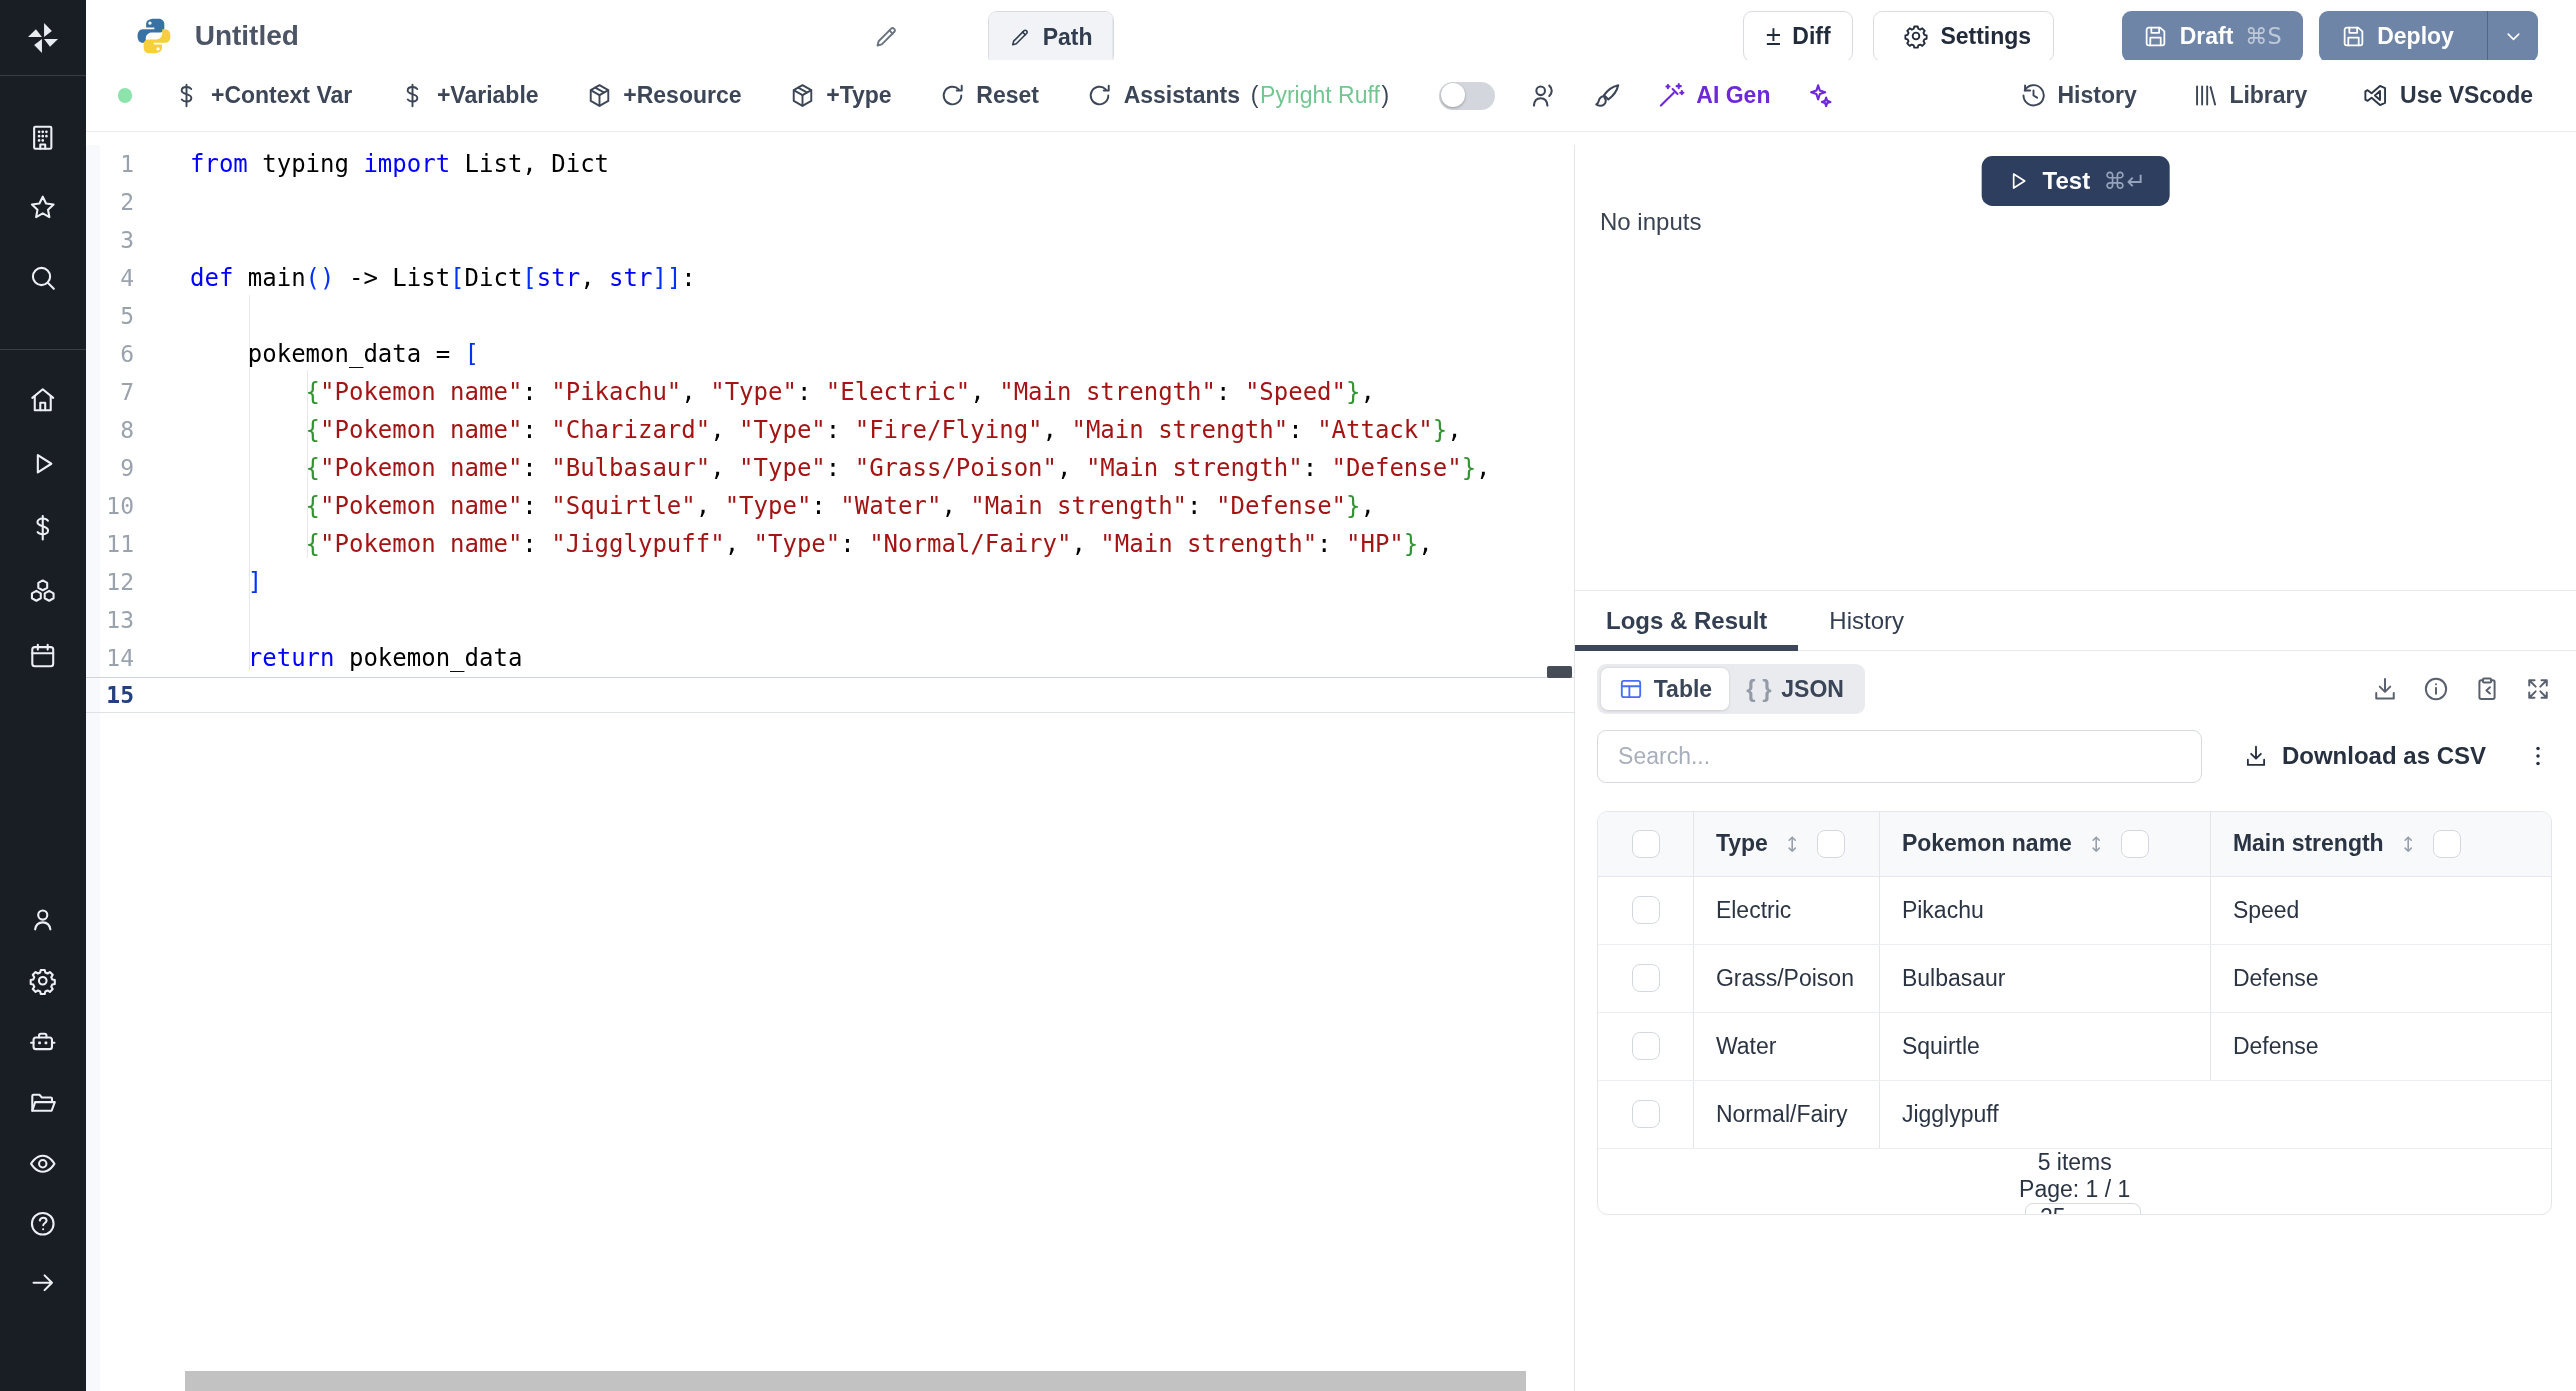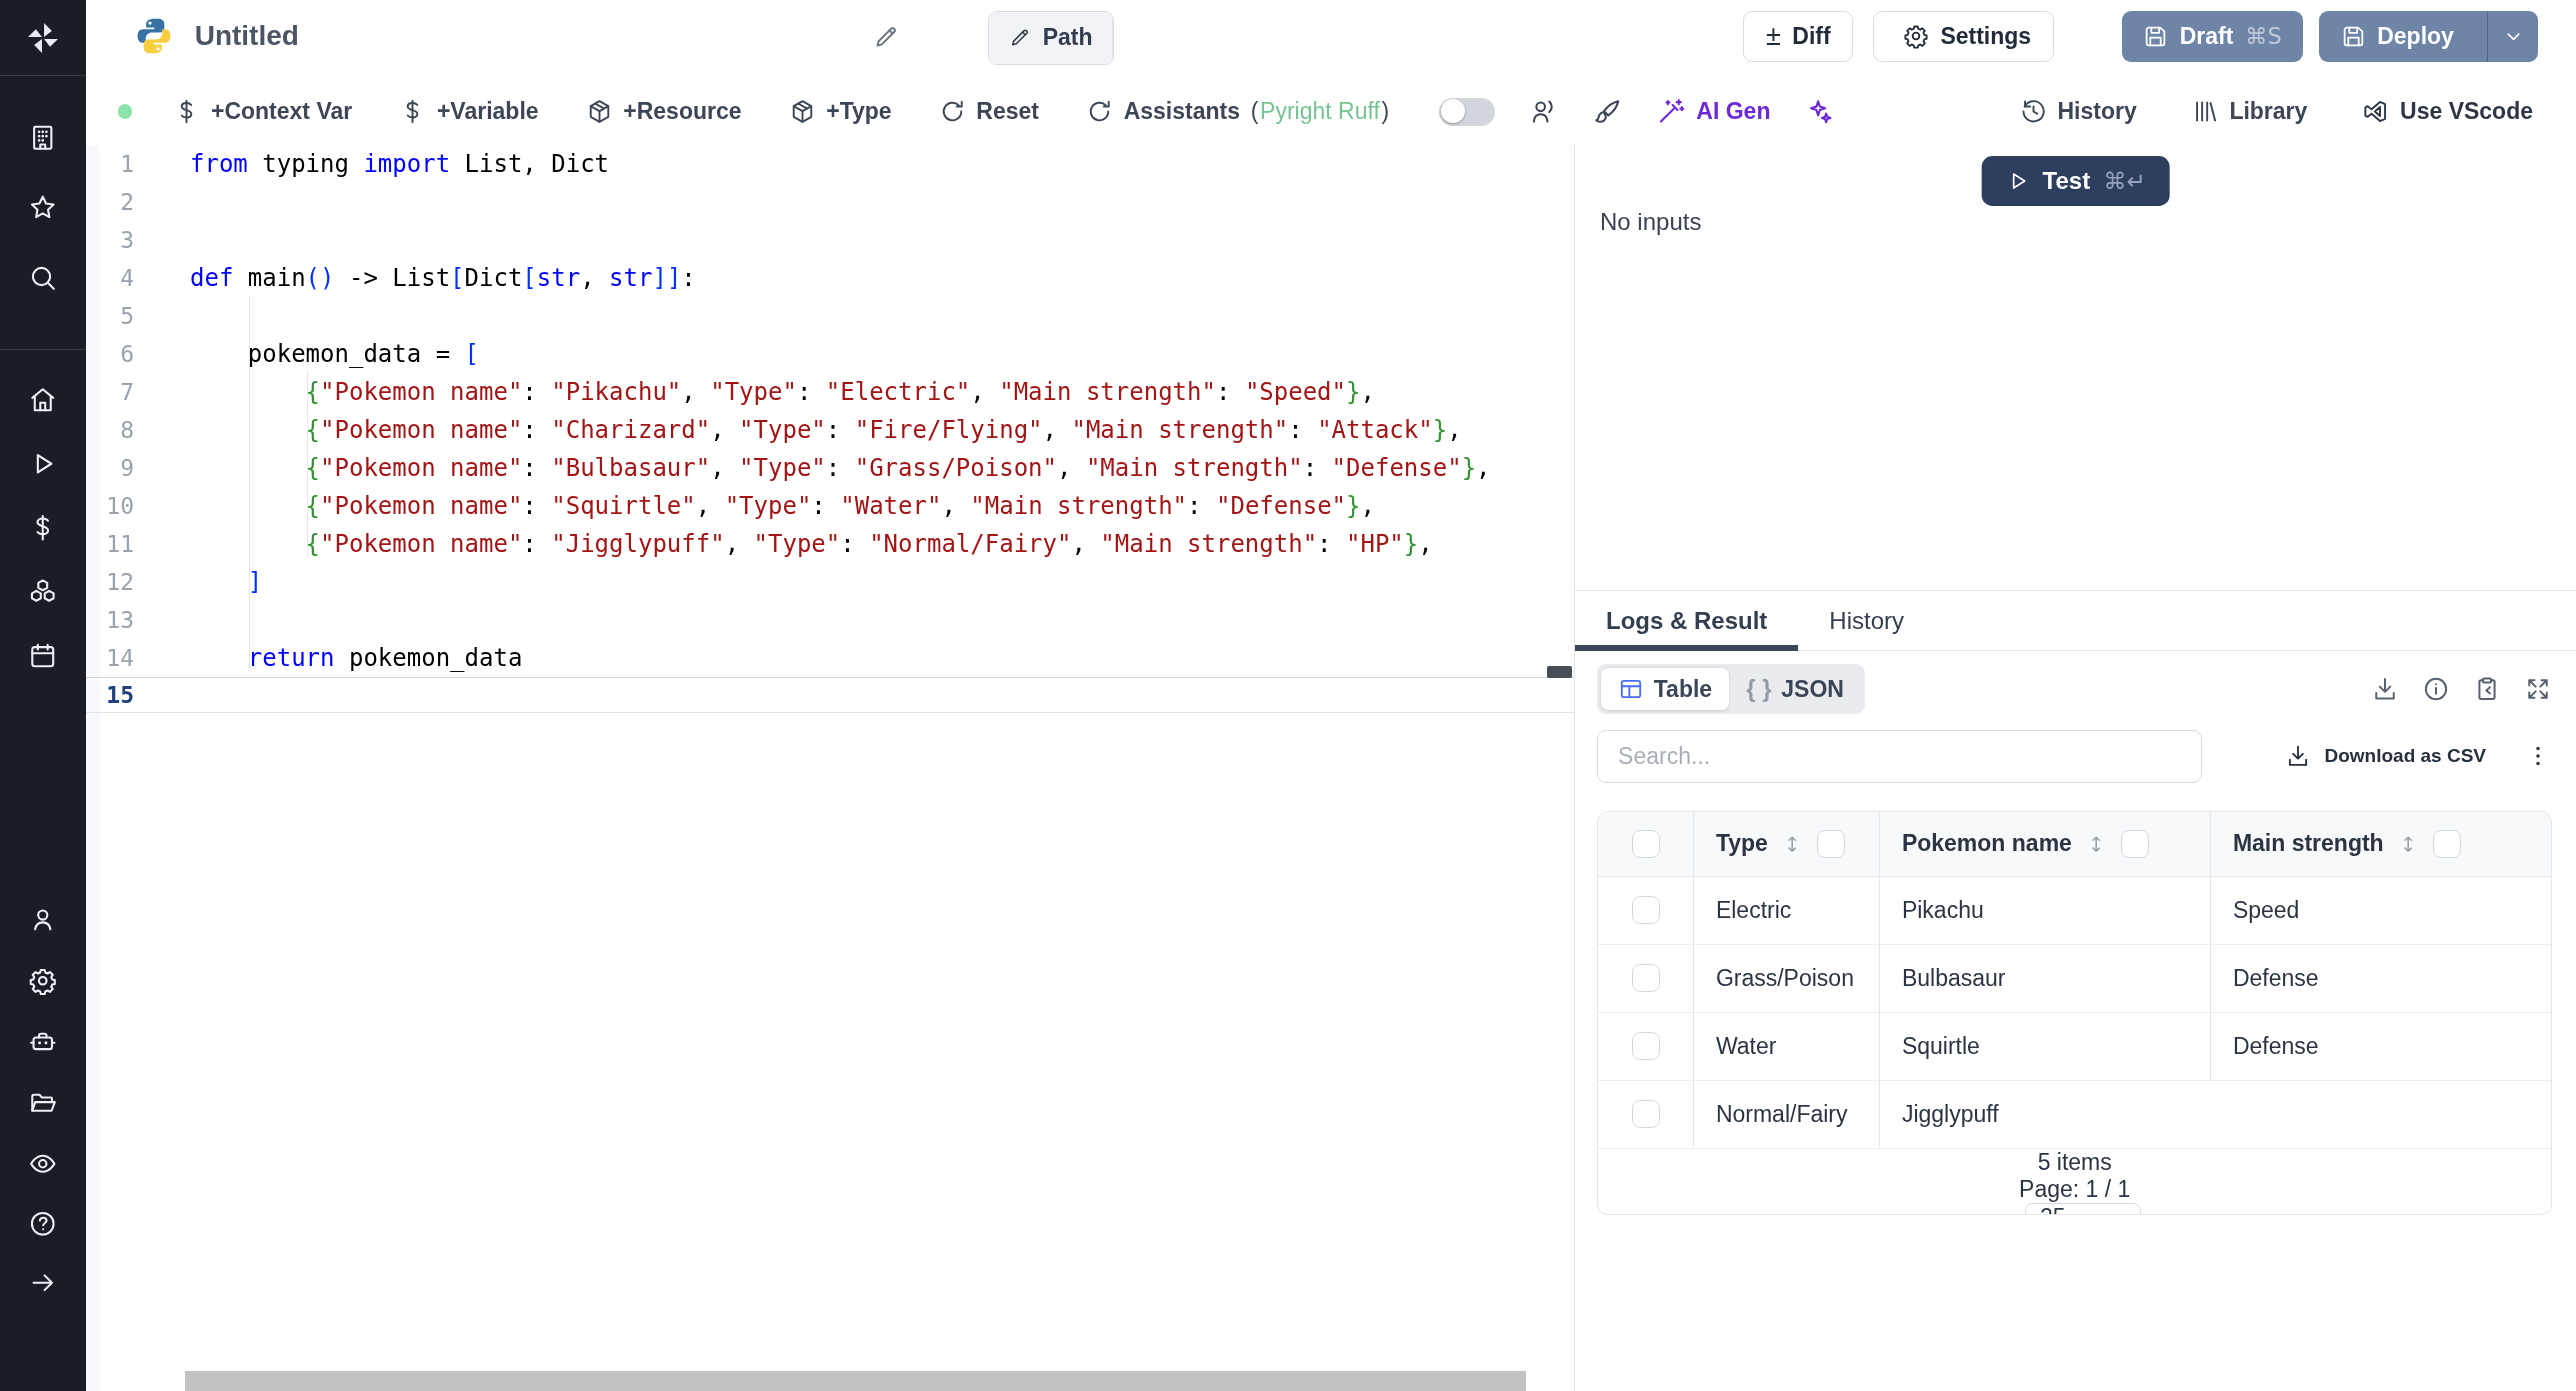--- a/index.html
+++ b/index.html
@@ -44,21 +44,21 @@
   .pm-glyph{font-size:27px;font-weight:400;color:#222b3a;line-height:1;}
   #btn-diff{margin-right:19.7px;}
   #btn-settings{margin-right:68px;padding-left:29px;}
   #btn-draft{margin-right:16px;}
   #btn-deploy{padding:0;}
   #btn-deploy .main{display:flex;align-items:center;gap:11.6px;padding:0 21.5px;height:100%;}
   #btn-deploy .chev{width:50px;height:100%;display:flex;align-items:center;justify-content:center;
         border-left:0.9px solid rgba(10,25,50,.28);}
 
   
-  #toolbar{position:absolute;left:86px;right:0;top:76px;height:72px;background:#fff;
+  #toolbar{position:absolute;left:86px;right:0;top:60px;height:72px;background:#fff;
            border-bottom:0.9px solid #e9ebee;display:flex;align-items:center;
            padding:0 43px 0 32px;box-sizing:border-box;}
   #lang-dot{width:14.3px;height:14.3px;border-radius:50%;margin-right:41px;flex:none;}
   .tb-list{display:flex;align-items:center;gap:47px;}
   .tb-item{display:flex;align-items:center;gap:10.7px;font-size:23px;font-weight:700;color:#3c4656;cursor:pointer;white-space:nowrap;}
   .tb-item .paren{font-weight:400;color:#3c4656;}
   .tb-item .lang-green{font-weight:400;}
   #toggle-wrap{margin-left:50px;display:flex;align-items:center;gap:34px;}
   .toggle{width:56px;height:28px;border-radius:15px;background:#d3d7dd;position:relative;cursor:pointer;flex:none;}
   .toggle .knob{position:absolute;left:1.8px;top:1.8px;width:24px;height:24px;border-radius:50%;background:#fff;
@@ -104,21 +104,21 @@
   .seg .opt{display:flex;align-items:center;gap:9.8px;padding:7.2px 17px;border-radius:7.2px;
             font-size:23px;font-weight:700;color:#3a4557;cursor:pointer;}
   .seg .opt.active{background:#fff;box-shadow:0 0.9px 2.7px rgba(0,0,0,.14);}
   .seg .opt .braces{color:#939aa8;font-weight:700;font-size:24px;}
   .view-icons{margin-left:auto;display:flex;align-items:center;gap:23px;color:#59606e;}
   .view-icons .ic{cursor:pointer;}
   .searchrow{margin-top:16px;display:flex;align-items:center;}
   #search-input{width:605px;height:53px;border:1.4px solid #d6dae0;border-radius:9px;padding:0 19.7px;
                 font-size:23px;font-family:"Liberation Sans",sans-serif;color:#333;outline:none;box-sizing:border-box;}
   #search-input::placeholder{color:#a8afbb;}
-  #csv-btn{margin-left:auto;display:flex;align-items:center;gap:13.4px;font-size:19px;font-weight:700;
+  #csv-btn{margin-left:auto;display:flex;align-items:center;gap:13.4px;font-size:24px;font-weight:700;
            color:#27303f;cursor:pointer;}
   #kebab-btn{margin-left:38px;color:#27303f;cursor:pointer;display:flex;}
   .card{margin-top:28px;border:1.4px solid #e3e6ea;border-radius:10.7px;overflow:hidden;}
   .thead{display:flex;background:#f8f9fb;height:64px;align-items:stretch;border-bottom:1.4px solid #e3e6ea;}
   .tcell{display:flex;align-items:center;box-sizing:border-box;}
   .tcell.c0{width:95px;justify-content:center;flex:none;}
   .tcell.c1{width:186px;flex:none;}
   .tcell.c2{width:331px;flex:none;}
   .tcell.c3{flex:1;}
   .tcell.bord{border-left:1.4px solid #e3e6ea;}

